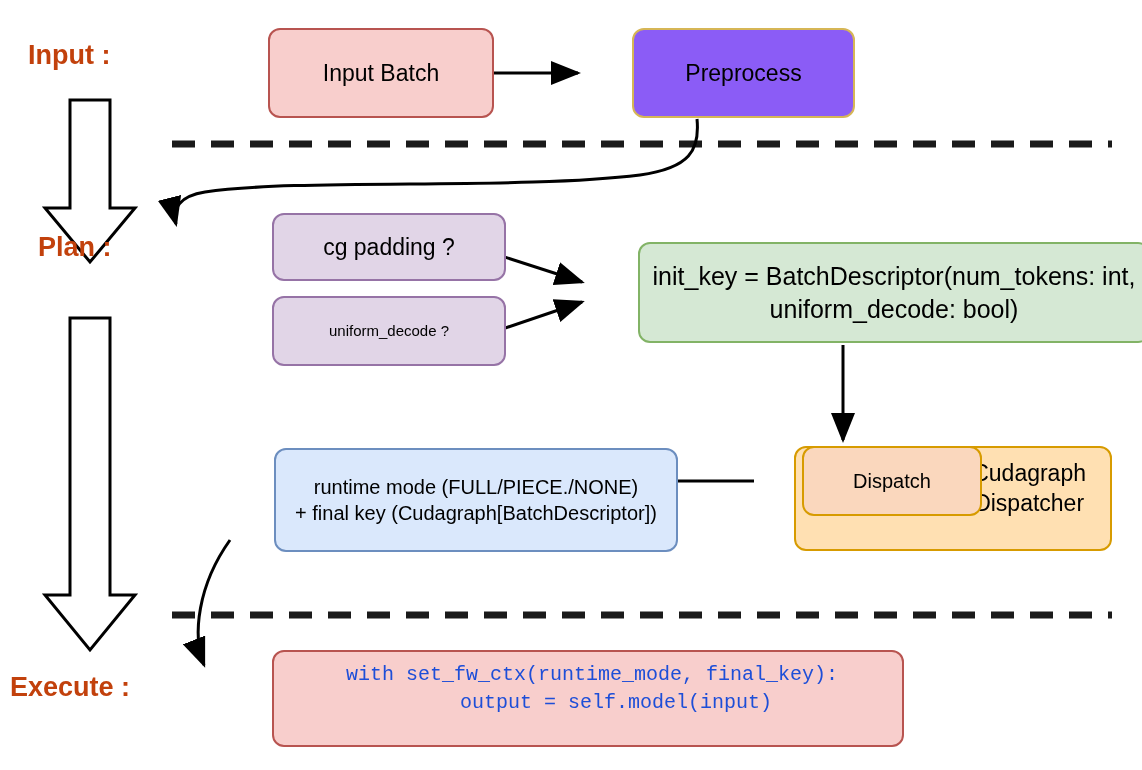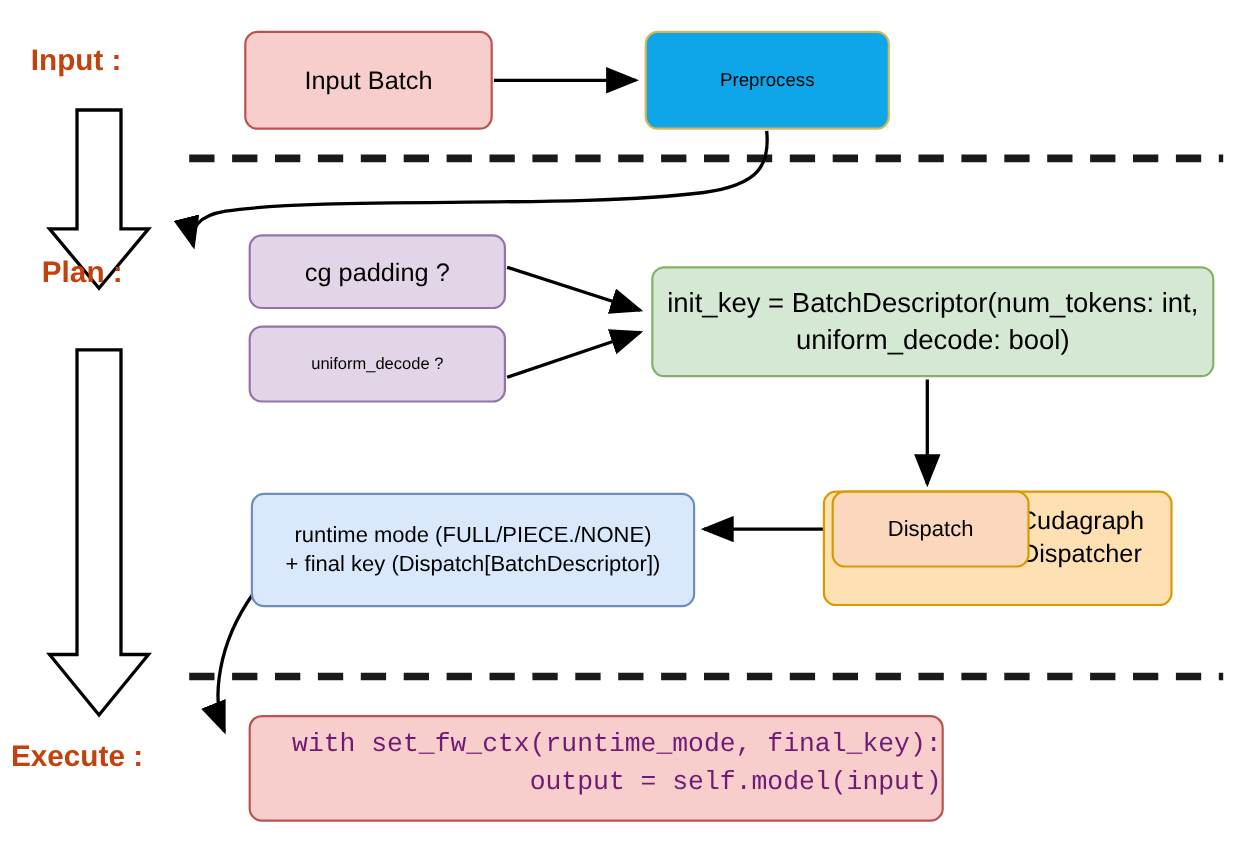--- a/index.html
+++ b/index.html
@@ -39,30 +39,31 @@
     border-width: 2px;
     border-style: solid;
     display: flex;
     align-items: center;
     justify-content: center;
     text-align: center;
     font-family: "Liberation Sans", sans-serif;
     color: #000000;
     line-height: 1.32;
     padding: 2px 8px;
+    margin-left: 46px;
   }
   .node-input-batch {
     left: 222px; top: 28px; width: 226px; height: 90px;
     background: #f8cecc; border-color: #b85450;
     font-size: 23px;
   }
   .node-preprocess {
     left: 586px; top: 28px; width: 223px; height: 90px;
-    background: #0ea5e9; border-color: #d6b656;
-    font-size: 17px;
+    background: #8b5cf6; border-color: #d6b656;
+    font-size: 23px;
   }
   .node-cg-padding {
     left: 226px; top: 213px; width: 234px; height: 68px;
     background: #e1d5e7; border-color: #9673a6;
     font-size: 23px;
     justify-content: flex-end;
   }
   .node-uniform-decode {
     left: 226px; top: 296px; width: 234px; height: 70px;
     background: #e1d5e7; border-color: #9673a6;
@@ -89,28 +90,28 @@
   .node-dispatch {
     left: 756px; top: 446px; width: 180px; height: 70px;
     background: #fad7bd; border-color: #d79b00;
     font-size: 20px;
     z-index: 4;
   }
   .node-code {
     left: 226px; top: 650px; width: 632px; height: 97px;
     background: #f8cecc; border-color: #b85450;
     font-family: "Liberation Mono", monospace;
-    font-size: 24px;
+    font-size: 20px;
     align-items: flex-start;
     justify-content: flex-start;
     padding: 9px 0 0 8px;
     white-space: pre;
-    text-align: right;
+    text-align: center;
     line-height: 1.42;
-    color: #701a75;
+    color: #1d4ed8;
   }
   .node-text { display: block; width: 100%; }
 </style>
 </head>
 <body>
 
 <div id="canvas">
 
   <svg id="svg-layer" viewBox="0 0 1142 770">
     <defs>
@@ -165,21 +166,21 @@
   <div class="node node-batch-descriptor">
     <span class="node-text">
       <span>init_key = BatchDescriptor(num_tokens: int,</span><br>
       <span>uniform_decode: bool)</span>
     </span>
   </div>
 
   <div class="node node-runtime-mode">
     <span class="node-text">
       <span>runtime mode (FULL/PIECE./NONE)</span><br>
-      <span>+ final key (Dispatch[BatchDescriptor])</span>
+      <span>+ final key (Cudagraph[BatchDescriptor])</span>
     </span>
   </div>
 
   <div class="node node-cudagraph-dispatcher">
     <span class="node-text" style="width:auto; text-align:center;">
       <span>Cudagraph</span><br>
       <span>Dispatcher</span>
     </span>
   </div>
 

